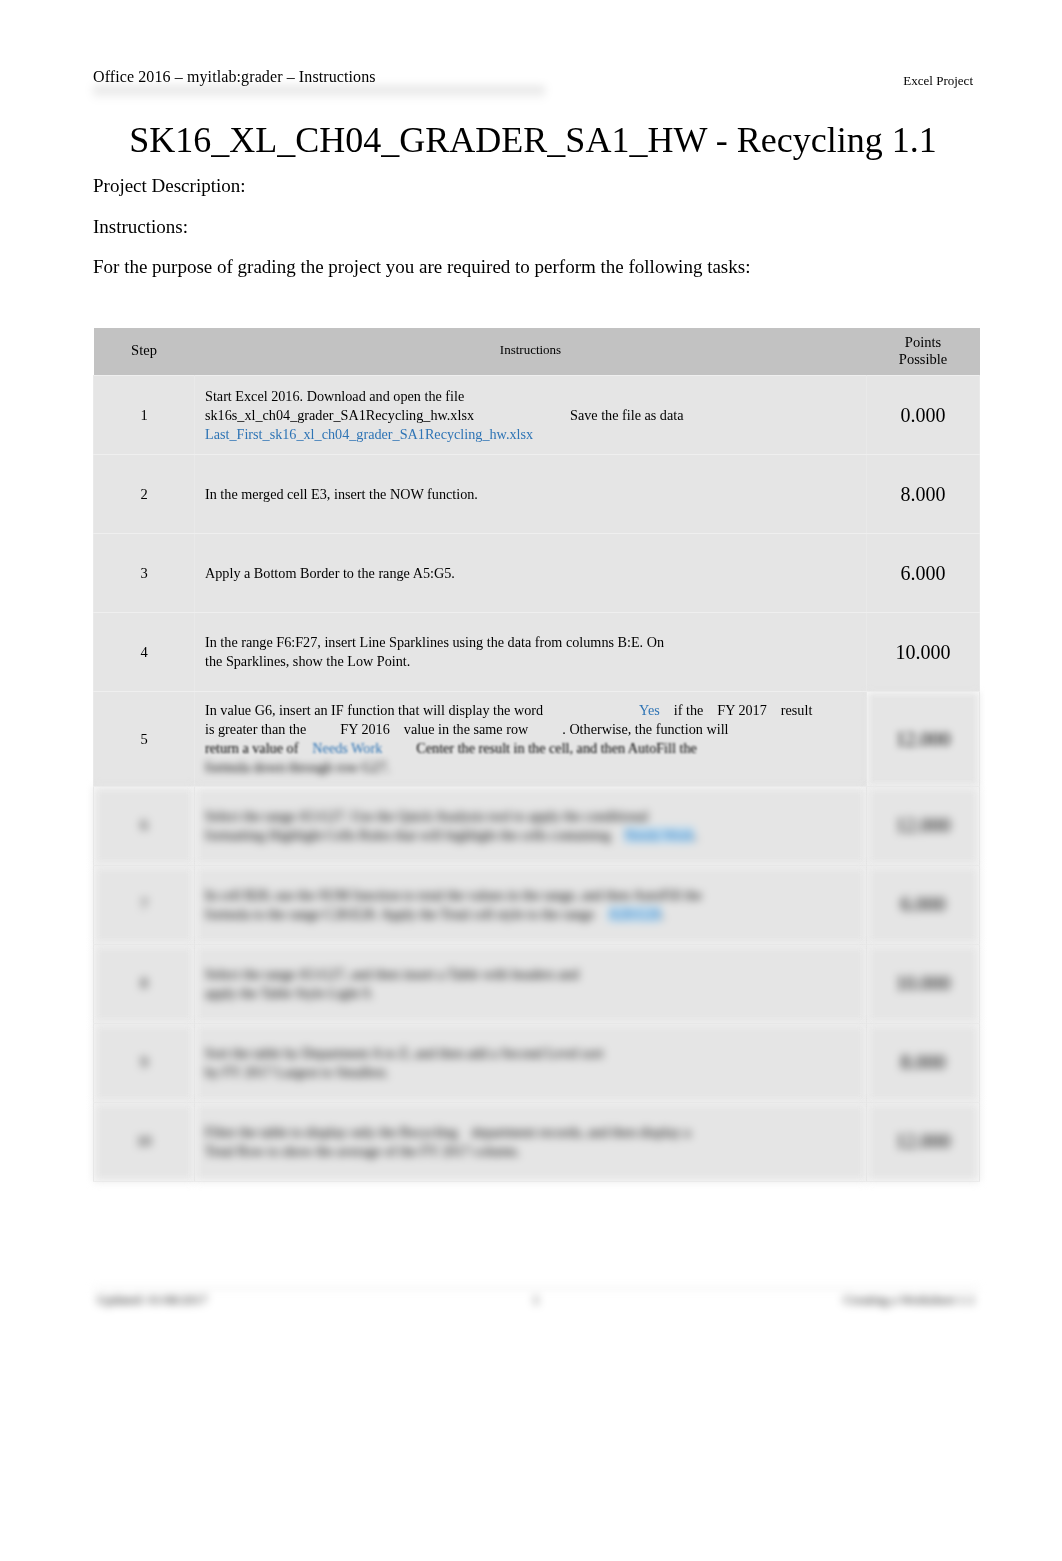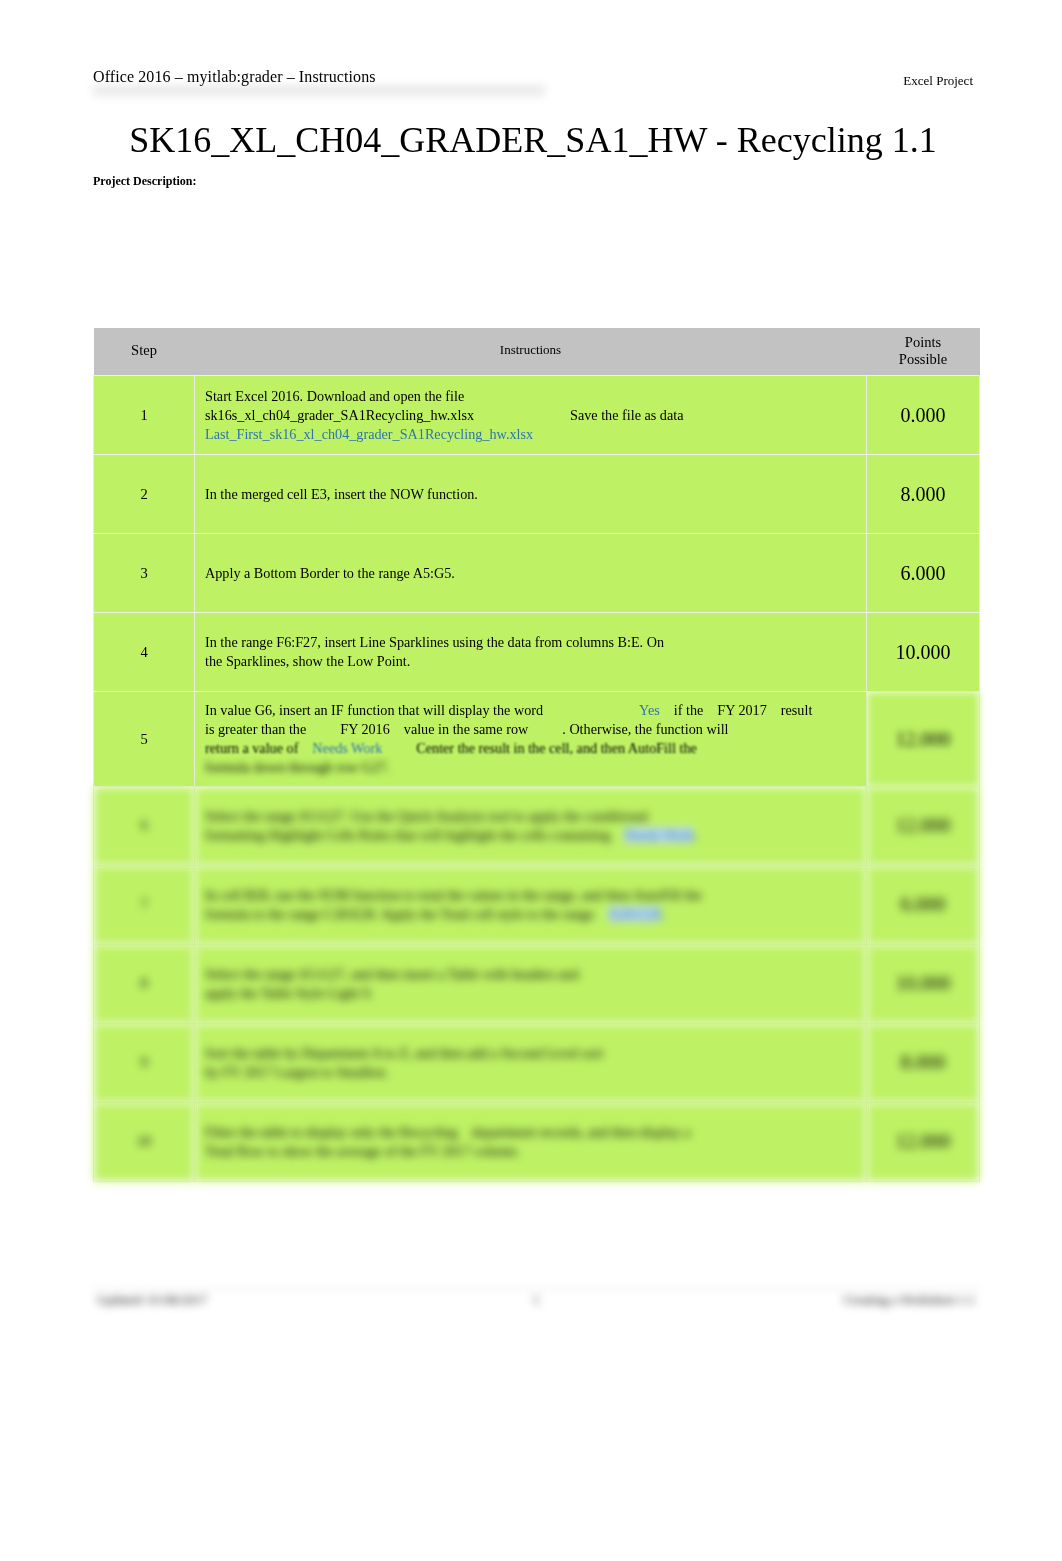--- a/index.html
+++ b/index.html
@@ -60,23 +60,22 @@
     font-size: 36px;
     line-height: 1.15;
     white-space: nowrap;
   }
 
   
   .body-block {
     position: absolute;
     left: 93px; top: 173px;
     width: 700px;
-    font-size: 12px;
+    font-size: 19px;
     line-height: 1.35;
-    font-weight: bold;
   }
   .body-block p { margin: 0; }
   .p-desc-label  { margin-bottom: 15px !important; }
   .p-desc-text   { margin-bottom: 18px !important; width: 690px; }
   .p-instr-label { margin-bottom: 15px !important; }
   .p-instr-text  { margin-bottom: 0 !important; }
 
   
   .grader-table {
     position: absolute;
@@ -96,21 +95,21 @@
     font-size: 14.5px;
     padding: 6px 4px 8px 4px;
     text-align: center;
     vertical-align: middle;
     line-height: 1.15;
     border: none;
   }
   .grader-table th.th-instr { font-size: 13px; }
 
   .grader-table td {
-    background: #bef264;
+    background: #e5e5e5;
     vertical-align: middle;
     border-left: 1px solid #e9e9e9;
     border-right: 1px solid #e9e9e9;
     border-top: 1px solid #efefef;
     border-bottom: 1px solid #efefef;
     padding: 0;
   }
   .grader-table tr { background: #fbfbfb; }
 
   .cell-step {
@@ -177,20 +176,22 @@
   <div class="doc-header">
     <span class="hdr-left blur-1">Office 2016 – myitlab:grader – Instructions</span>
     <span class="hdr-rule"></span>
     <span class="hdr-right">Excel Project</span>
   </div>
 
   <div class="doc-title">SK16_XL_CH04_GRADER_SA1_HW - Recycling 1.1</div>
 
   <div class="body-block">
     <p class="p-desc-label">Project Description:</p>
+    <p class="p-instr-label">Instructions:</p>
+    <p class="p-instr-text">For the purpose of grading the project you are required to perform the following tasks:</p>
   </div>
 
   <table class="grader-table">
     <colgroup>
       <col class="c-step">
       <col class="c-instr">
       <col class="c-points">
     </colgroup>
     <thead>
       <tr>

